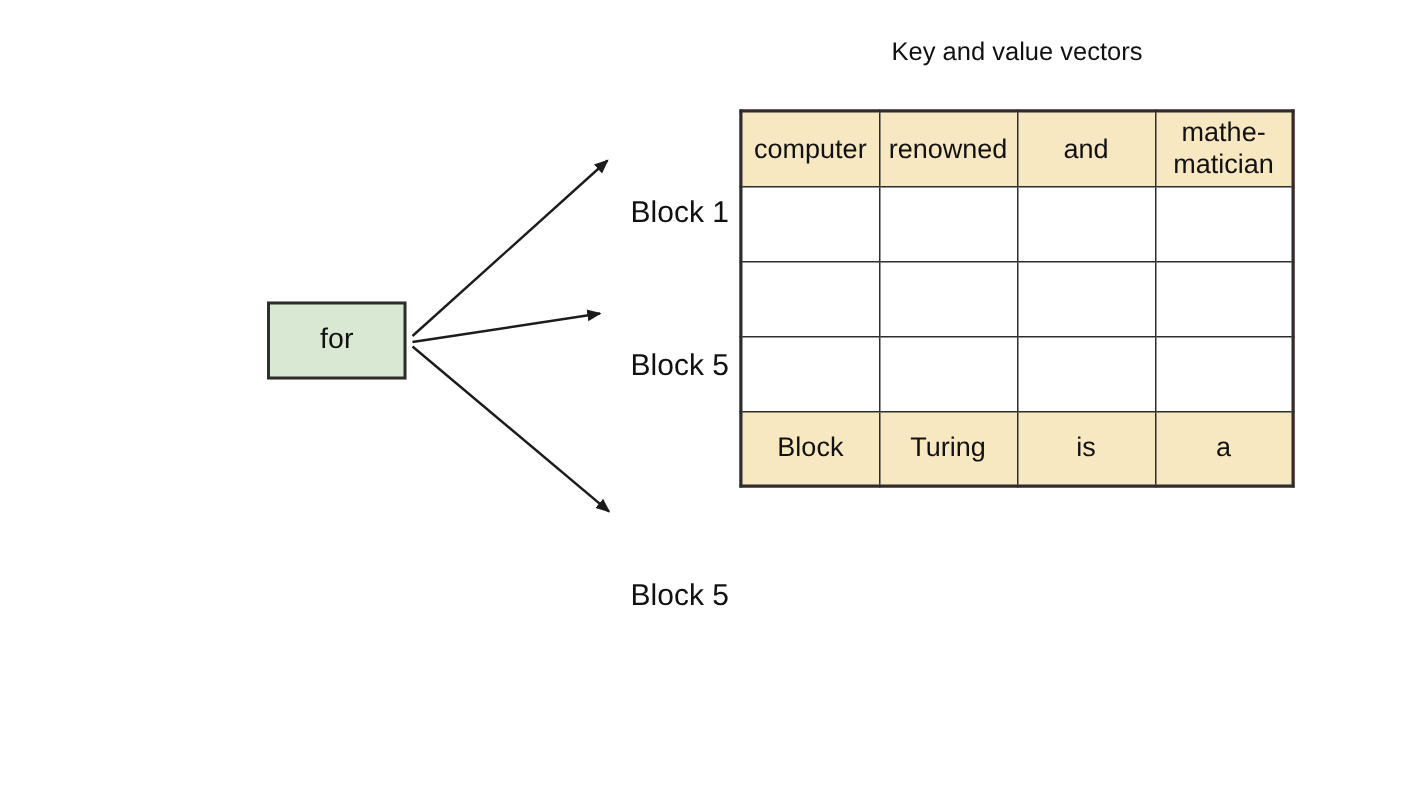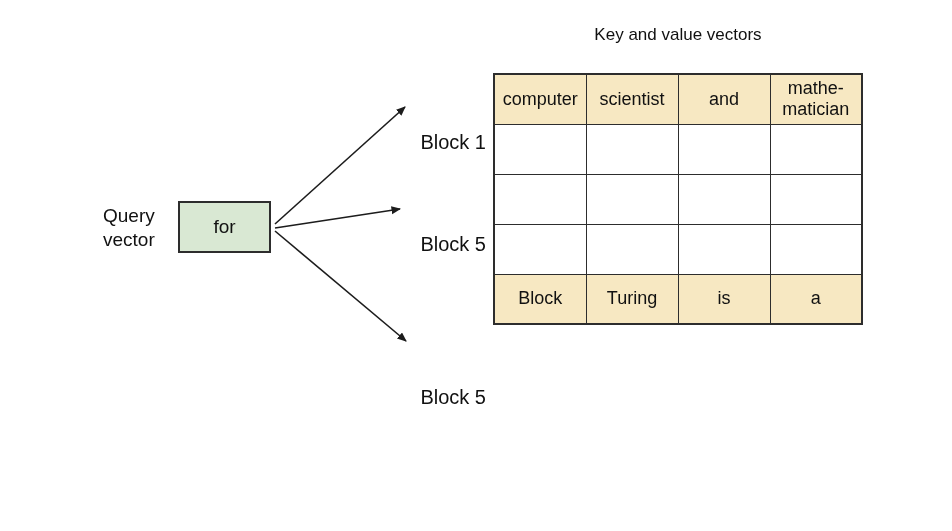--- a/index.html
+++ b/index.html
@@ -101,24 +101,20 @@
     background: var(--cell-highlight, #f7e8c2);
   }
 </style>
 </head>
 <body>
 
 <div class="canvas">
 
   <div class="title">Key and value vectors</div>
 
-  <div class="query-label">
-    <div>Query</div>
-    <div>vector</div>
-  </div>
 
   <div class="query-box">
     <span>for</span>
   </div>
 
   <svg class="arrows" width="952" height="531" viewBox="0 0 952 531">
     <defs>
       <marker id="ah" markerWidth="11" markerHeight="9" refX="8.5" refY="4" orient="auto" markerUnits="userSpaceOnUse">
         <path class="ah" d="M0,0 L9.5,4 L0,8 z"></path>
       </marker>
@@ -129,21 +125,21 @@
   </svg>
 
   <div class="block-label b1">Block 1</div>
   <div class="block-label b2">Block 5</div>
   <div class="block-label b0">Block 5</div>
 
   <table class="kv">
     <tbody>
       <tr>
         <td class="hl">computer</td>
-        <td class="hl">scientist</td>
+        <td class="hl">renowned</td>
         <td class="hl">and</td>
         <td class="hl">mathe-matician</td>
       </tr>
       <tr>
         <td></td>
         <td></td>
         <td></td>
         <td></td>
       </tr>
       <tr>

